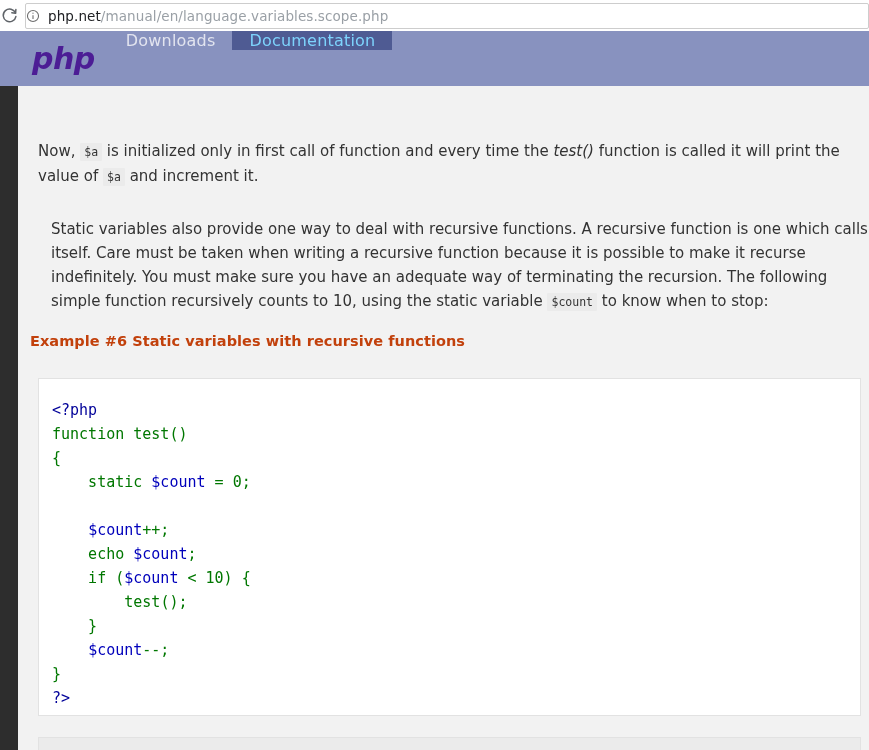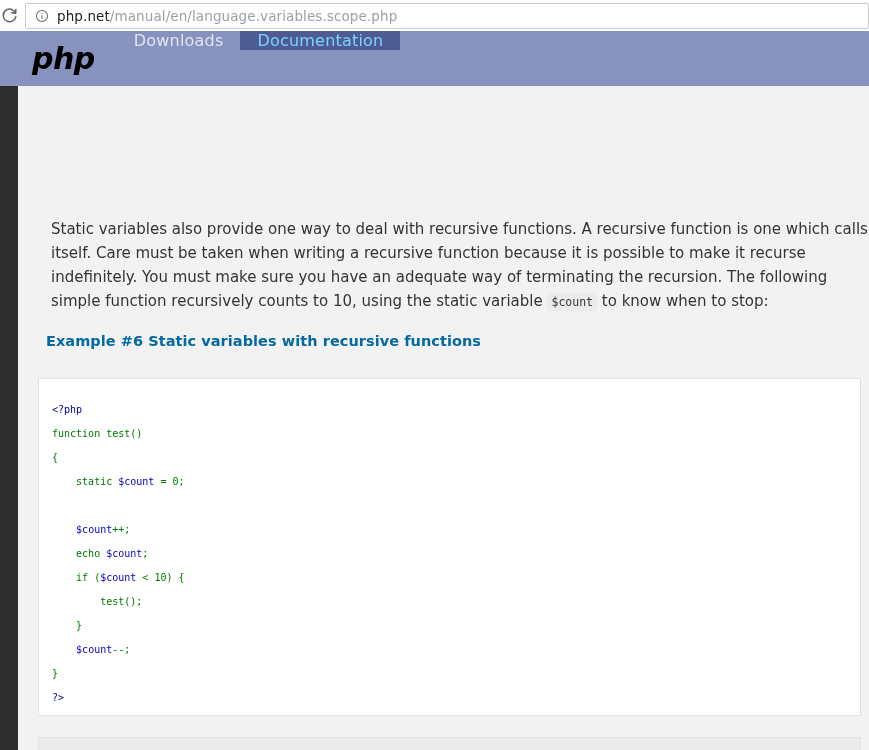--- a/index.html
+++ b/index.html
@@ -40,21 +40,20 @@
   .url-bar {
     flex: 1 1 auto;
     height: 26px;
     margin-left: 3px;
     margin-right: 0px;
     background: #ffffff;
     border: 1px solid #cdcdcd;
     border-radius: 2px;
     display: flex;
     align-items: center;
-    padding-left: 9px;
     box-sizing: border-box;
     overflow: hidden;
   }
   .info-icon {
     width: 14px;
     height: 14px;
     flex: 0 0 auto;
     margin-right: 8px;
     color: #6e6e6e;
     display: flex;
@@ -79,26 +78,26 @@
     width: 869px;
     height: 55px;
     background: #8892bf;
     display: flex;
     align-items: center;
     box-sizing: border-box;
     z-index: 20;
   }
   .php-logo {
     margin-left: 32px;
-    margin-right: 22px;
+    margin-right: 14px;
     font-family: "DejaVu Sans", sans-serif;
     font-style: italic;
     font-weight: bold;
     font-size: 30px;
-    color: #000000;
+    color: #4c1d95;
     letter-spacing: -0.5px;
     line-height: 1;
     user-select: none;
   }
   .nav-items {
     display: flex;
     align-items: flex-start;
     height: 55px;
   }
   .nav-item {
@@ -143,21 +142,21 @@
     background: #f2f2f2;
     box-sizing: border-box;
   }
 
   
   .code-block {
     background: #ffffff;
     border: 1px solid #e2e2e2;
     box-sizing: border-box;
     font-family: "DejaVu Sans Mono", monospace;
-    font-size: 10px;
+    font-size: 15px;
     line-height: 24px;
     color: #000099;
     white-space: pre;
   }
   .code-top {
     position: absolute;
     left: 20px;
     top: -24px;
     width: 821px;
     height: 53px;
@@ -206,27 +205,27 @@
     font-size: 11.5px;
     background: #ebebeb;
     padding: 2px 4px;
     color: #333333;
     border-radius: 1px;
   }
   .ital { font-style: italic; }
 
   .example-title {
     position: absolute;
-    left: 28px;
+    left: 12px;
     top: 302px;
     width: 820px;
     font-family: "DejaVu Sans", sans-serif;
     font-weight: bold;
     font-size: 14.5px;
-    color: #0369a1;
+    color: #c2410c;
     letter-spacing: 0.05px;
   }
 </style>
 </head>
 <body>
 
 <div class="browser-chrome">
   <div class="reload-btn">
     <svg width="17" height="17" viewBox="0 0 24 24" fill="none" stroke="#5f6368" stroke-width="2.1" stroke-linecap="round">
       <path d="M20.5 8.5A9 9 0 1 0 21 13.5"></path>
@@ -246,20 +245,21 @@
 </div>
 
 <div class="page-area">
 
   <div class="dark-rail"></div>
 
   <div class="content">
 
     <div class="code-block code-top"><span class="tok-php">?&gt;</span></div>
 
+    <div class="para para-1"><span>Now,</span> <span class="inline-code">$a</span> <span>is initialized only in first call of function and every time the</span> <span class="ital">test()</span> <span>function is called it will print the value of</span> <span class="inline-code">$a</span> <span>and increment it.</span></div>
 
     <div class="para para-2"><span>Static variables also provide one way to deal with recursive functions. A recursive function is one which calls itself. Care must be taken when writing a recursive function because it is possible to make it recurse indefinitely. You must make sure you have an adequate way of terminating the recursion. The following simple function recursively counts to 10, using the static variable</span> <span class="inline-code">$count</span> <span>to know when to stop:</span></div>
 
     <div class="example-title">Example #6 Static variables with recursive functions</div>
 
     <div class="code-block code-main"><code id="code-lines"><span><span class="tok-php">&lt;?php</span></span>
 <span><span class="tok-kw">function </span><span class="tok-def">test</span><span class="tok-kw">()</span></span>
 <span><span class="tok-kw">{</span></span>
 <span><span class="tok-kw">    static </span><span class="tok-var">$count </span><span class="tok-kw">= </span><span class="tok-kw">0</span><span class="tok-kw">;</span></span>
 <span><span class="tok-kw"></span></span>

